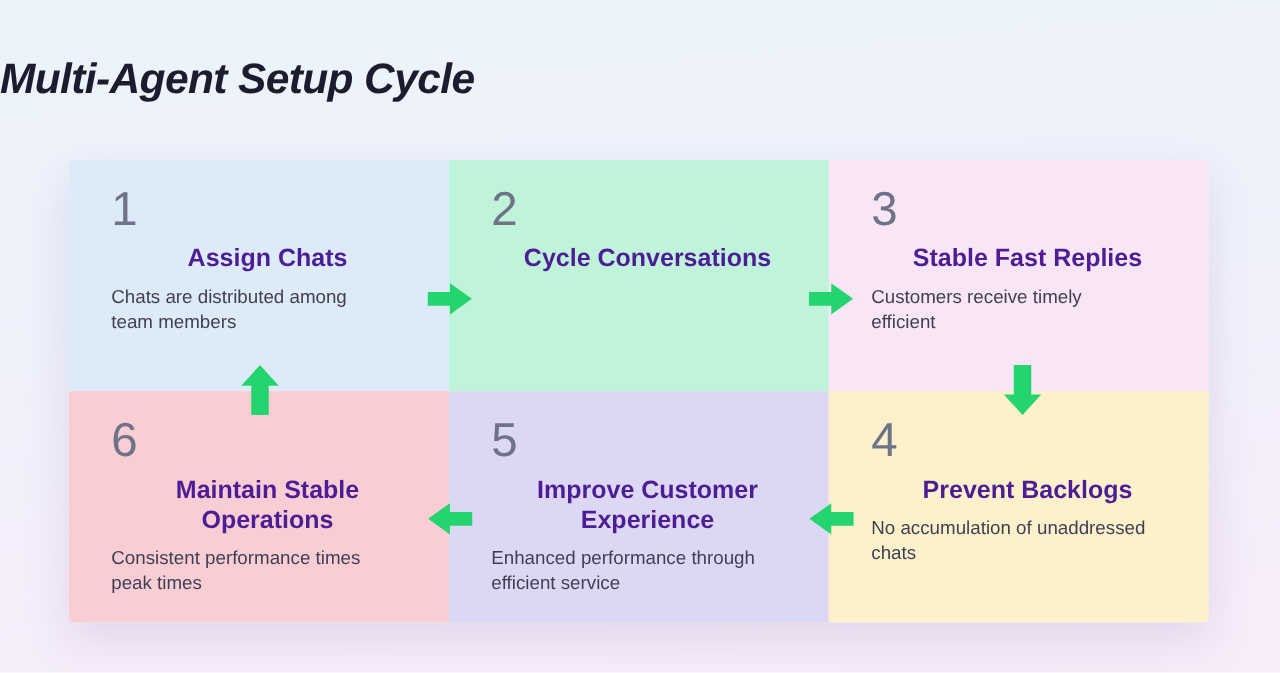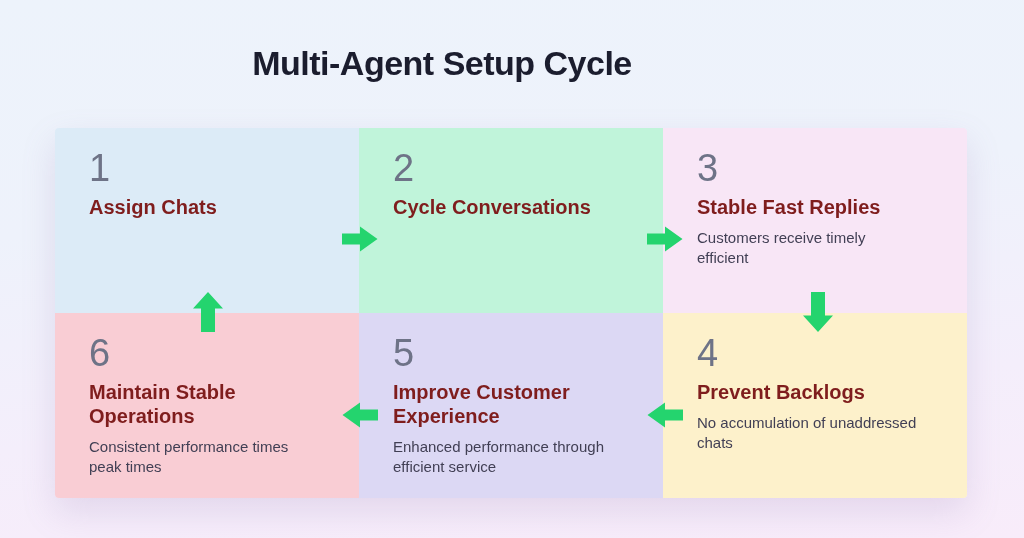--- a/index.html
+++ b/index.html
@@ -4,39 +4,40 @@
 <style>
   html,body{margin:0;padding:0;}
   body{
     width:1024px;height:538px;overflow:hidden;
     font-family:"Liberation Sans","DejaVu Sans",sans-serif;
     background:linear-gradient(175deg,#edf3fb 0%,#eef2fb 38%,#f4eefb 72%,#f8ecfa 100%);
   }
   .stage{position:relative;width:1024px;height:538px;}
   .main-title{
     position:absolute;top:44px;left:0;width:884px;
-    text-align:center;margin:0;
+    text-align:left;margin:0;
     font-size:34px;font-weight:800;letter-spacing:-0.5px;
     color:#1b1d2e;
+    font-style:italic;
   }
   .grid{
     position:absolute;left:55px;top:128px;width:912px;height:370px;
     display:grid;grid-template-columns:repeat(3,1fr);grid-template-rows:repeat(2,1fr);
     border-radius:4px;overflow:hidden;
     box-shadow:0 14px 34px rgba(140,110,170,0.18);
   }
   .card{padding:18px 20px 0 34px;box-sizing:border-box;}
   .num{
     font-size:38px;font-weight:300;line-height:1.2;
     letter-spacing:0.5px;
   }
   .card-title{
     margin:3px 0 0 0;
     font-size:20px;font-weight:700;line-height:1.2;
-    color:#7f1d1d;max-width:250px;
+    color:#4c1d95;max-width:250px;text-align:center;
   }
   .card-desc{
     margin:9px 0 0 0;
     font-size:15px;line-height:1.34;
     color:#413f54;max-width:220px;
   }
   .arrow{position:absolute;line-height:0;}
   .arrow svg{display:block;}
   .a12{left:342px;top:226px;}
   .a23{left:647px;top:226px;}
@@ -50,20 +51,21 @@
 
 <div class="stage">
 
   <h1 class="main-title">Multi-Agent Setup Cycle</h1>
 
   <div class="grid">
 
     <section class="card" style="background: rgb(220, 235, 247);">
       <div class="num" style="color: rgb(110, 115, 135);">1</div>
       <h2 class="card-title">Assign Chats</h2>
+      <p class="card-desc">Chats are distributed among team members</p>
     </section>
 
     <section class="card" style="background: rgb(192, 244, 218);">
       <div class="num" style="color: rgb(110, 115, 135);">2</div>
       <h2 class="card-title">Cycle Conversations</h2>
     </section>
 
     <section class="card" style="background: rgb(248, 230, 246);">
       <div class="num" style="color: rgb(110, 115, 135);">3</div>
       <h2 class="card-title">Stable Fast Replies</h2>

